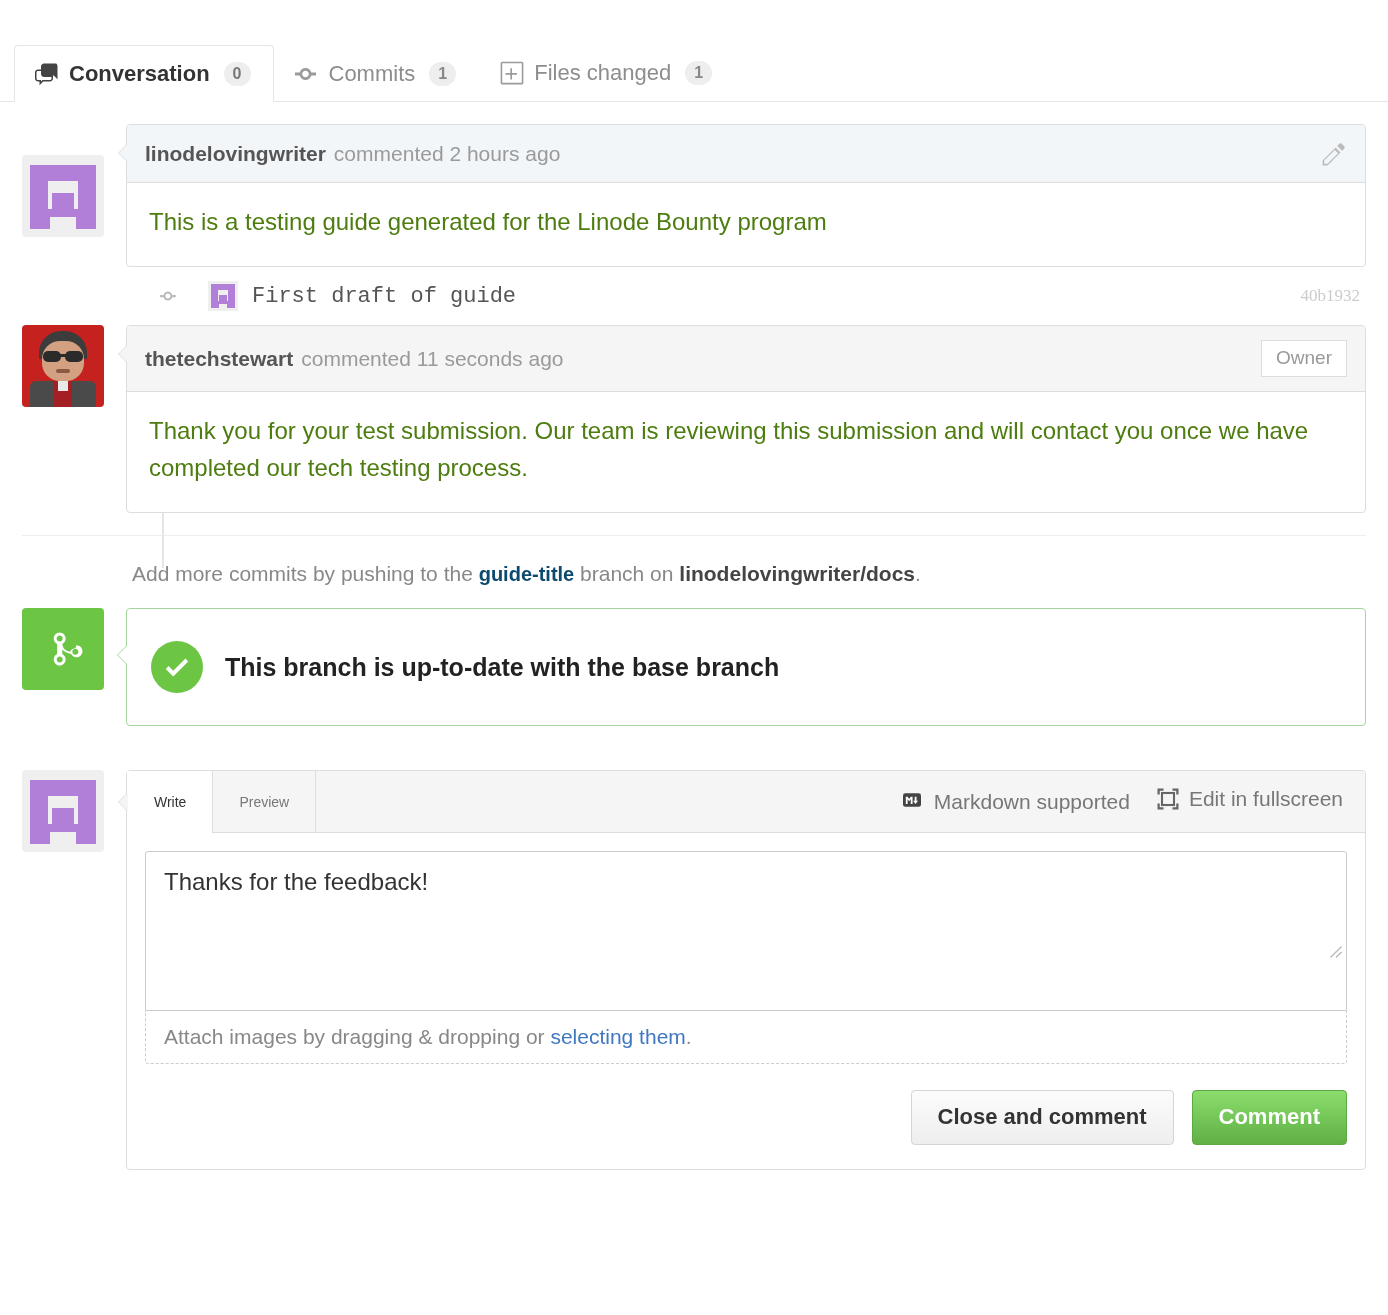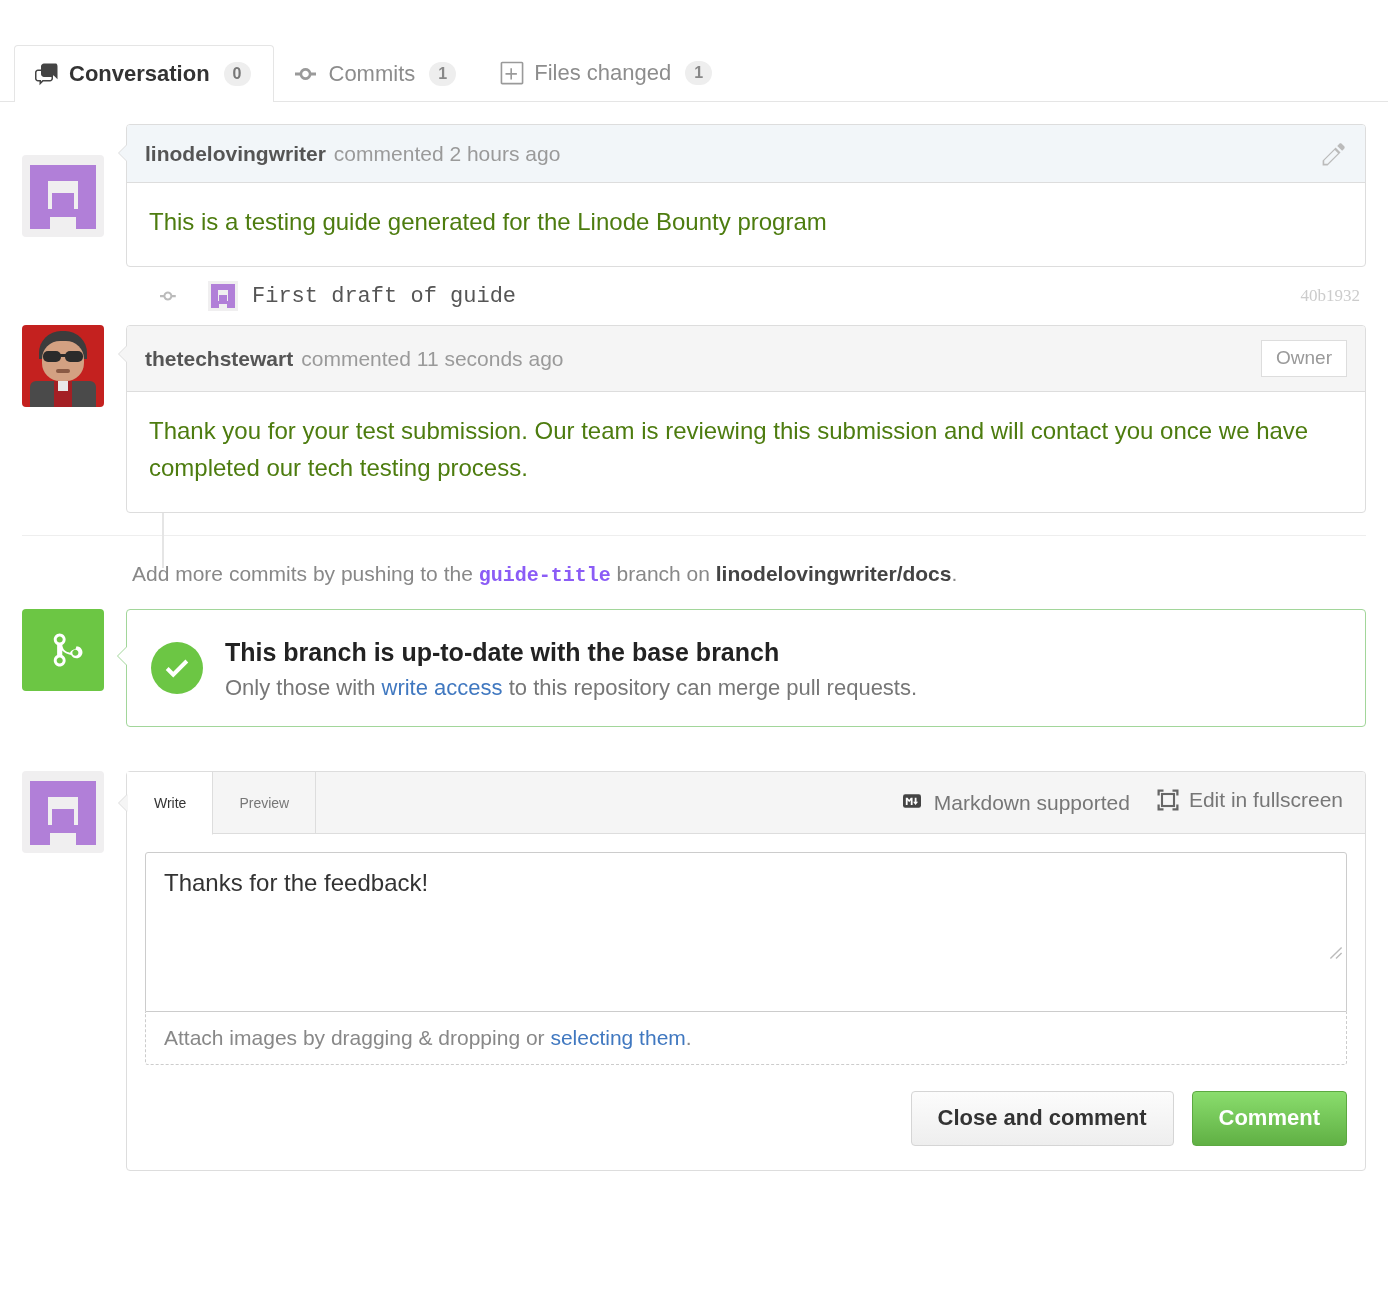--- a/index.html
+++ b/index.html
@@ -190,23 +190,23 @@
   }
 
   
   .push-hint {
     font-size: 21px;
     color: #888888;
     padding: 26px 0 22px 110px;
   }
   .push-hint b { color: #444; }
   .push-hint .mono {
-    font-family: Liberation Mono, monospace;
+    font-family: Liberation Sans, sans-serif;
     font-weight: bold;
-    color: #8b5cf6;
+    color: #0c4a6e;
     font-size: 20px;
   }
 
   
   .merge-row { display: flex; align-items: flex-start; }
   .merge-icon {
     width: 82px; height: 82px;
     flex: 0 0 82px;
     background: #6cc644;
     border-radius: 4px;
@@ -486,23 +486,20 @@
       </svg>
     </div>
     <div class="merge-box">
       <div class="check-circle">
         <svg width="30" height="30" viewBox="0 0 12 16">
             <path fill="#ffffff" d="M12 5l-8 8-4-4 1.5-1.5L4 10l6.5-6.5L12 5z"></path>
           </svg>
       </div>
       <div>
         <div class="merge-title">This branch is up-to-date with the base branch</div>
-        <div class="merge-sub">
-          <span>Only those with </span><a class="link" href="#">write access</a><span> to this repository can merge pull requests.</span>
-        </div>
       </div>
     </div>
   </div>
 
   <div class="form-row">
     <div class="avatar ident">
       <span class="ix" style="left:8px;  top:10px; width:66px; height:16px;"></span>
       <span class="ix" style="left:8px;  top:26px; width:18px; height:28px;"></span>
       <span class="ix" style="left:56px; top:26px; width:18px; height:28px;"></span>
       <span class="ix" style="left:30px; top:38px; width:22px; height:16px;"></span>

